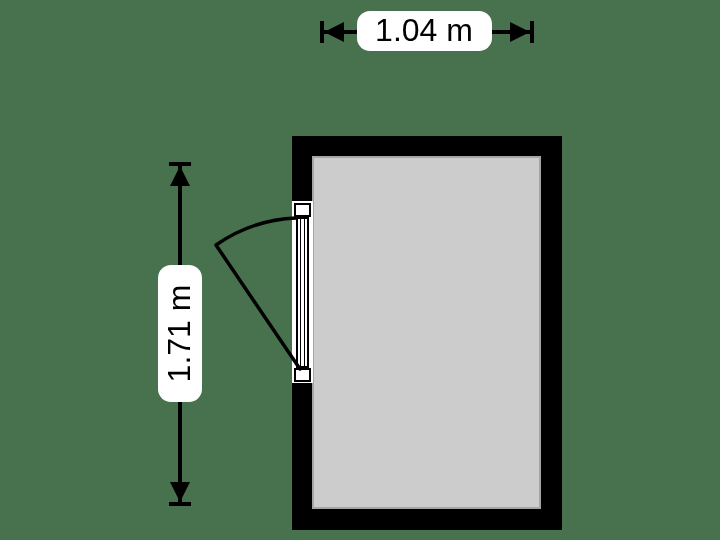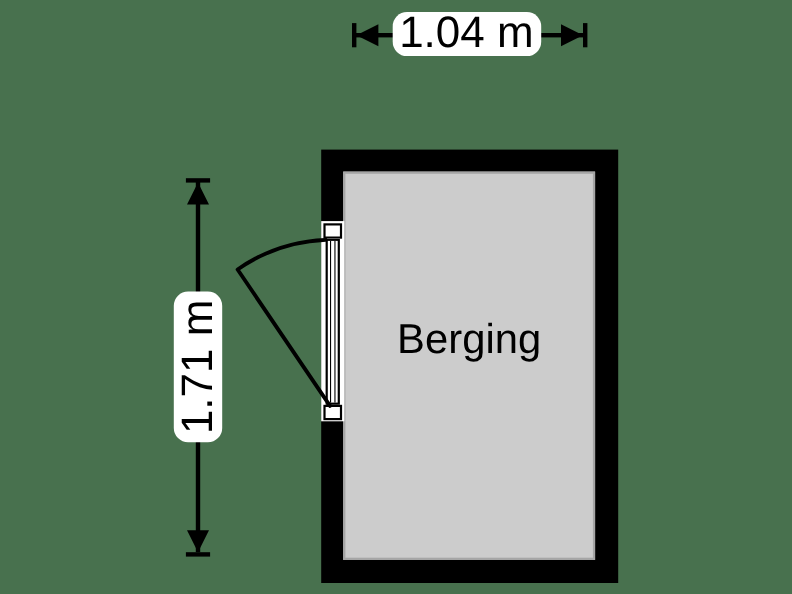--- a/index.html
+++ b/index.html
@@ -81,21 +81,21 @@
   .tri.left  { border-top: 10px solid transparent; border-bottom: 10px solid transparent; border-right: 20px solid var(--wall, #000); }
   .tri.right { border-top: 10px solid transparent; border-bottom: 10px solid transparent; border-left: 20px solid var(--wall, #000); }
   .tri.up    { border-left: 10px solid transparent; border-right: 10px solid transparent; border-bottom: 20px solid var(--wall, #000); }
   .tri.down  { border-left: 10px solid transparent; border-right: 10px solid transparent; border-top: 20px solid var(--wall, #000); }
 
   .dim-label-box {
     background: var(--label_bg, #fff);
     border-radius: 13px;
     display: flex; align-items: center; justify-content: center;
     color: var(--text, #000);
-    font-size: 40px;
+    font-size: 32px;
   }
   .dim-label-box.horizontal {
     left: 356.5px; top: 10.5px;
     width: 135px; height: 40px;
   }
   .dim-label-box.vertical {
     left: 158px; top: 265px;
     width: 44px; height: 137px;
   }
   .dim-label-box.vertical .rotated {
@@ -129,21 +129,20 @@
   <div class="abs door-jamb top"></div>
   <div class="abs door-jamb bottom"></div>
   <div class="abs door-leaf"></div>
   <div class="abs door-leaf-line l1"></div>
   <div class="abs door-leaf-line l2"></div>
 
   <svg class="abs swing-svg" viewBox="0 0 720 540" xmlns="http://www.w3.org/2000/svg" aria-hidden="true">
     <path d="M 296 218 A 150.5 150.5 0 0 0 216 245 L 300 369" fill="none" stroke="#000000" stroke-width="3.5" stroke-linecap="round" stroke-linejoin="round"></path>
   </svg>
 
-  <div class="abs room-label">Berging</div>
 
   <div class="abs dim-line dim-top-line"></div>
   <div class="abs dim-bar dim-top-bar-left"></div>
   <div class="abs dim-bar dim-top-bar-right"></div>
   <div class="abs tri left dim-top-head-left"></div>
   <div class="abs tri right dim-top-head-right"></div>
   <div class="abs dim-label-box horizontal">
     <span>1.04 m</span>
   </div>
 

